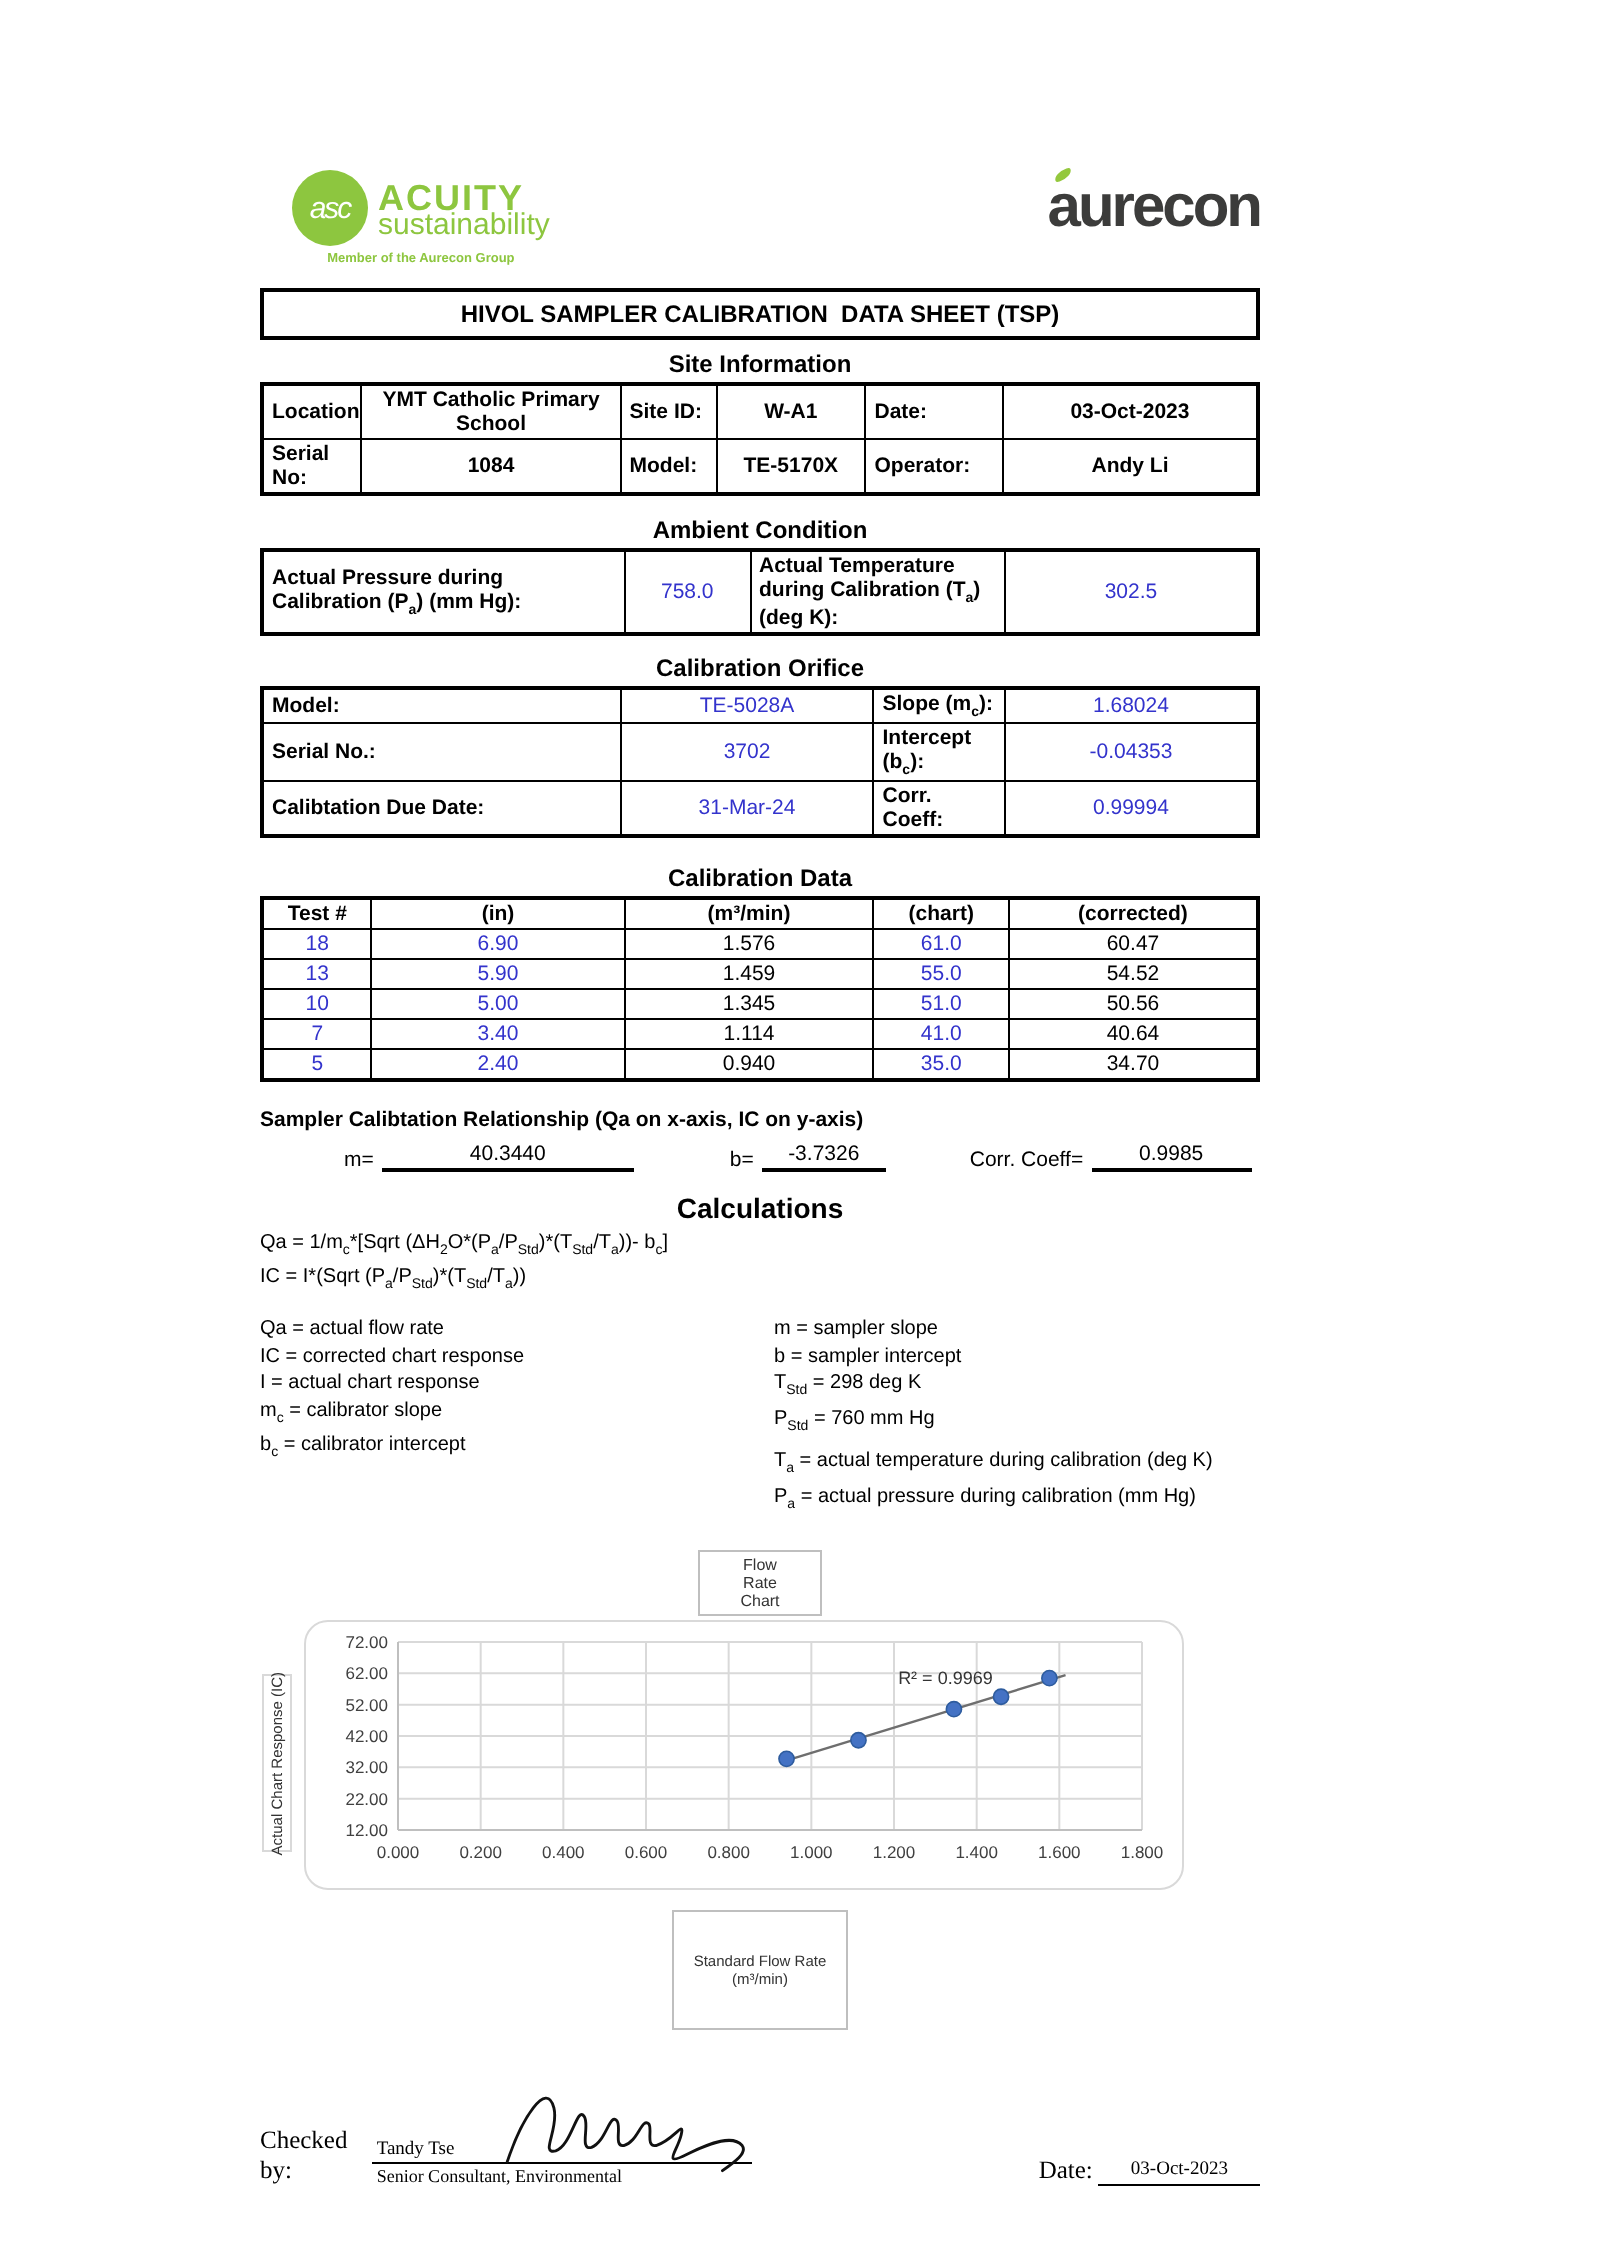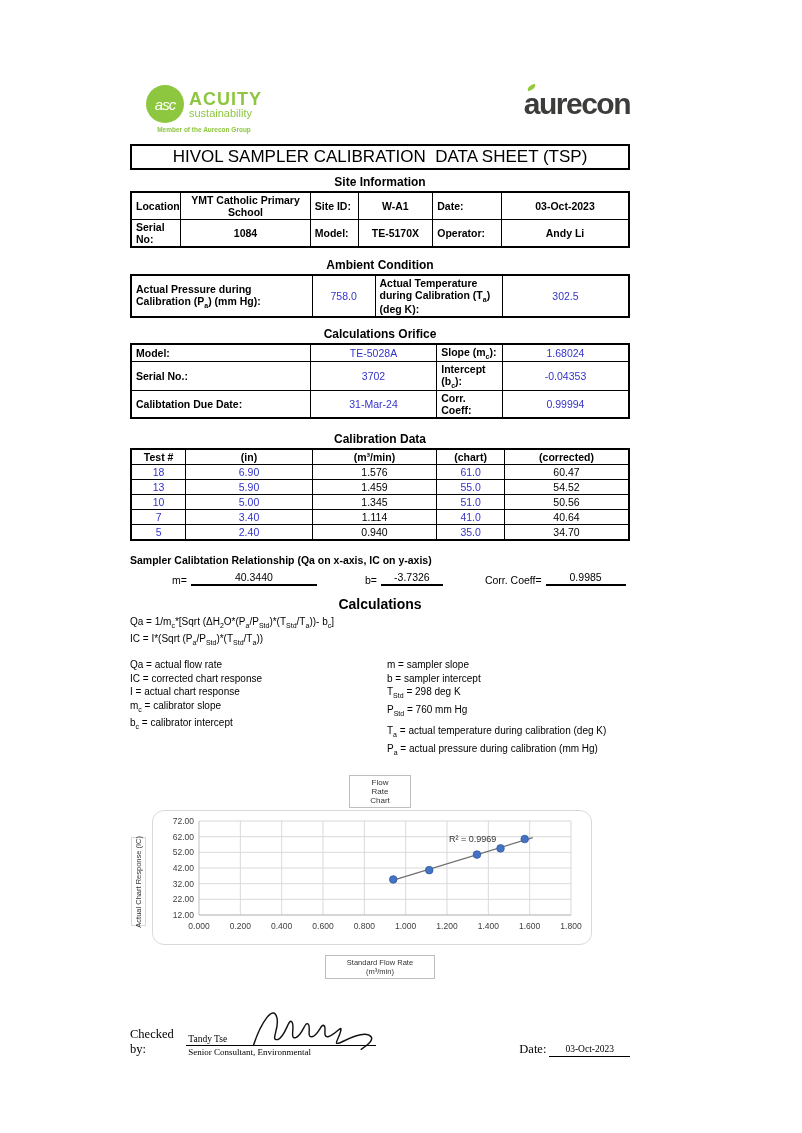--- a/index.html
+++ b/index.html
@@ -10,29 +10,29 @@
 
   
   .logo-row { margin-top:85px; display:flex; justify-content:space-between; align-items:flex-start; height:53px; }
   .acuity { margin-left:16px; }
   .acuity-top { display:flex; align-items:center; }
   .acuity-circle { width:38px; height:38px; border-radius:50%; background:#8DC63F; color:#fff;
     display:flex; align-items:center; justify-content:center; font-weight:normal; font-size:15px;
     letter-spacing:-1px; font-style:italic; }
   .acuity-words { margin-left:5px; }
   .acuity-name { color:#8DC63F; font-weight:bold; font-size:18px; letter-spacing:1px; line-height:18px; }
-  .acuity-tag { color:#8DC63F; font-size:11px; text-align:left; line-height:10px; }
+  .acuity-tag { color:#8DC63F; font-size:15px; text-align:left; line-height:10px; }
   .acuity-sub { color:#8DC63F; font-weight:bold; font-size:6.5px; margin-top:3px; text-align:center; }
   .aurecon { position:relative; font-weight:800; font-size:30px; letter-spacing:-1.5px; color:#3C3C3B; line-height:30px; margin-top:4px; }
   .aurecon-leaf { position:absolute; left:3px; top:-4px; width:9px; height:5px; background:#94C83D;
     border-radius:80% 20% 80% 20%; transform:rotate(-20deg); }
 
   
   .title-box { margin-top:6px; border:2px solid #000; height:26px; display:flex; align-items:center; justify-content:center; }
-  .title-box span { font-weight:normal; font-size:17px; white-space:pre;text-align:right; }
+  .title-box span { font-weight:bold; font-size:12px; white-space:pre;text-align:right; }
 
   .sec-head { font-weight:bold; font-size:12px; text-align:center; }
 
   
   table { width:100%; border-collapse:collapse; border:2px solid #000; table-layout:fixed; }
   td { border:1px solid #000; font-size:10.5px; padding:1px 4px; height:13px; overflow:hidden; }
   .lbl { font-weight:bold; text-align:left; }
   .vb { font-weight:bold; text-align:center; }       
   .vu { color:#3333CC; text-align:center; }           
   .ctr { text-align:center; }
@@ -54,22 +54,22 @@
 
   
   .chart-title-box { margin:16px auto 0 auto; width:62px; border:1px solid #BFBFBF; font-size:8px;
     text-align:center; padding:2px 16px; color:#333; }
   .chart-wrap { position:relative; margin-top:2px; }
   .chart-outer { position:relative; margin-left:22px; width:440px; height:135px;
     border:1px solid #D9D9D9; border-radius:12px; background:#fff; }
   .ylabel-box { position:absolute; left:1px; top:27px; width:15px; height:89px; border:1px solid #D9D9D9;
     display:flex; align-items:center; justify-content:center; }
   .ylabel-box span { writing-mode:vertical-rl; transform:rotate(180deg); font-size:7.5px; color:#333; white-space:nowrap; }
-  .xlabel-box { margin:10px auto 0 auto; width:110px; border:1px solid #BFBFBF; text-align:center;
-    font-size:7.5px; color:#333; padding:2px 0; line-height:9px; }
+  .xlabel-box { margin:10px auto 0 auto; width:88px; border:1px solid #BFBFBF; text-align:center;
+    font-size:7.5px; color:#333; padding:20px 0; line-height:9px; }
 
   
   .serif { font-family:"Liberation Serif", serif; }
   .sig-row { margin-top:48px; display:flex; align-items:flex-end; }
   .chk-label { font-size:12.5px; }
   .sig-line { position:relative; width:190px; border-bottom:1px solid #000; height:16px; }
   .sig-name { position:absolute; left:2px; bottom:1px; font-size:9.5px; }
   .sig-svg { position:absolute; left:62px; bottom:-7px; }
   .sig-title { font-size:9px; margin-top:1px; padding-left:2px; }
   .date-label { font-size:12.5px; margin-left:143px; }
@@ -143,21 +143,21 @@
       <tbody>
           <tr>
         <td class="lbl" style="height:32px;">Actual Pressure during Calibration (P<sub>a</sub>) (mm Hg):</td>
         <td class="vu">758.0</td>
         <td class="lbl">Actual Temperature during Calibration (T<sub>a</sub>) (deg K):</td>
         <td class="vu">302.5</td>
       </tr>
     </tbody>
       </table>
 
-    <div class="sec-head" style="margin-top:9px;">Calculations Orifice</div>
+    <div class="sec-head" style="margin-top:9px;">Calibration Orifice</div>
     <table style="margin-top:2px;">
       <colgroup>
           <col style="width:36%">
           <col style="width:25.4%">
           <col style="width:13.2%">
           <col style="width:25.4%">
         </colgroup>
       <tbody>
           <tr>
         <td class="lbl">Model:</td>

